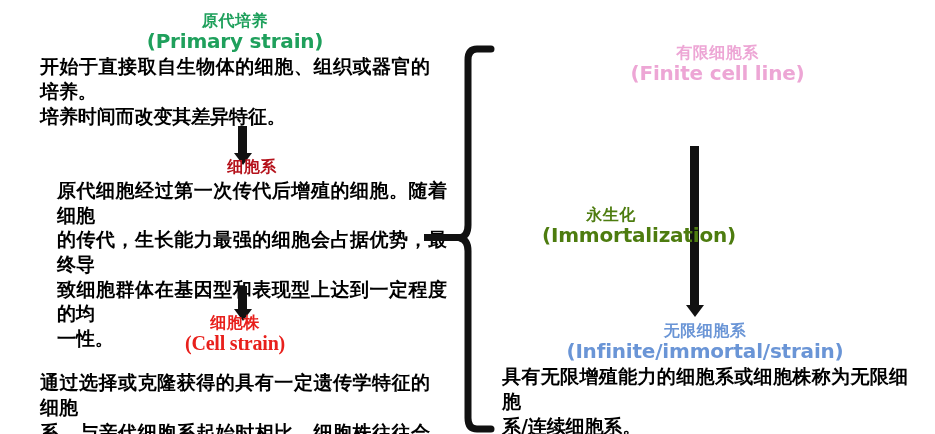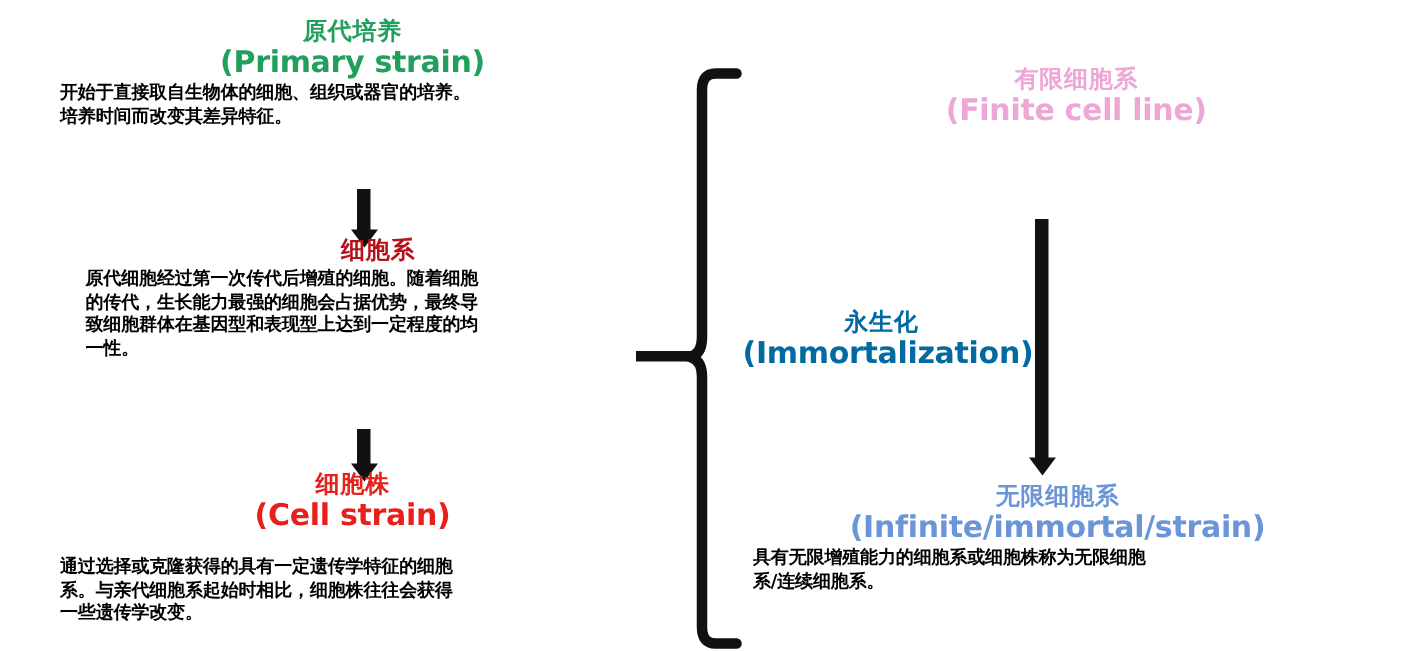--- a/index.html
+++ b/index.html
@@ -32,36 +32,36 @@
     font-size: 16px;
     letter-spacing: 0.5px;
   }
   .heading .en {
     display: block;
     font-size: 20px;
     letter-spacing: -0.2px;
   }
 
   .body-text {
-    font-size: 12px;
+    font-size: 19px;
     line-height: 1.30;
     color: #000000;
     font-weight: bold;
     text-align: justify;
     text-justify: inter-character;
     letter-spacing: -0.1px;
   }
   .body-text b { font-weight: bold; }
 
   
   .c-green  { color: #1FA05C; }
   .c-darkred{ color: #B5121B; }
-  .c-red    { color: #E8201C; }
+  .c-red    { color: #E8201C; font-family: Liberation Serif, serif; }
   .c-pink   { color: #EDA6D5; }
-  .c-purple { color: #0369a1; }
+  .c-purple { color: #4d7c0f; margin-left: 47px; }
   .c-blue   { color: #6A95D6; }
 
   
   .v-arrow {
     position: absolute;
     background: #111111;
   }
   .v-arrow::after {
     content: "";
     position: absolute;

